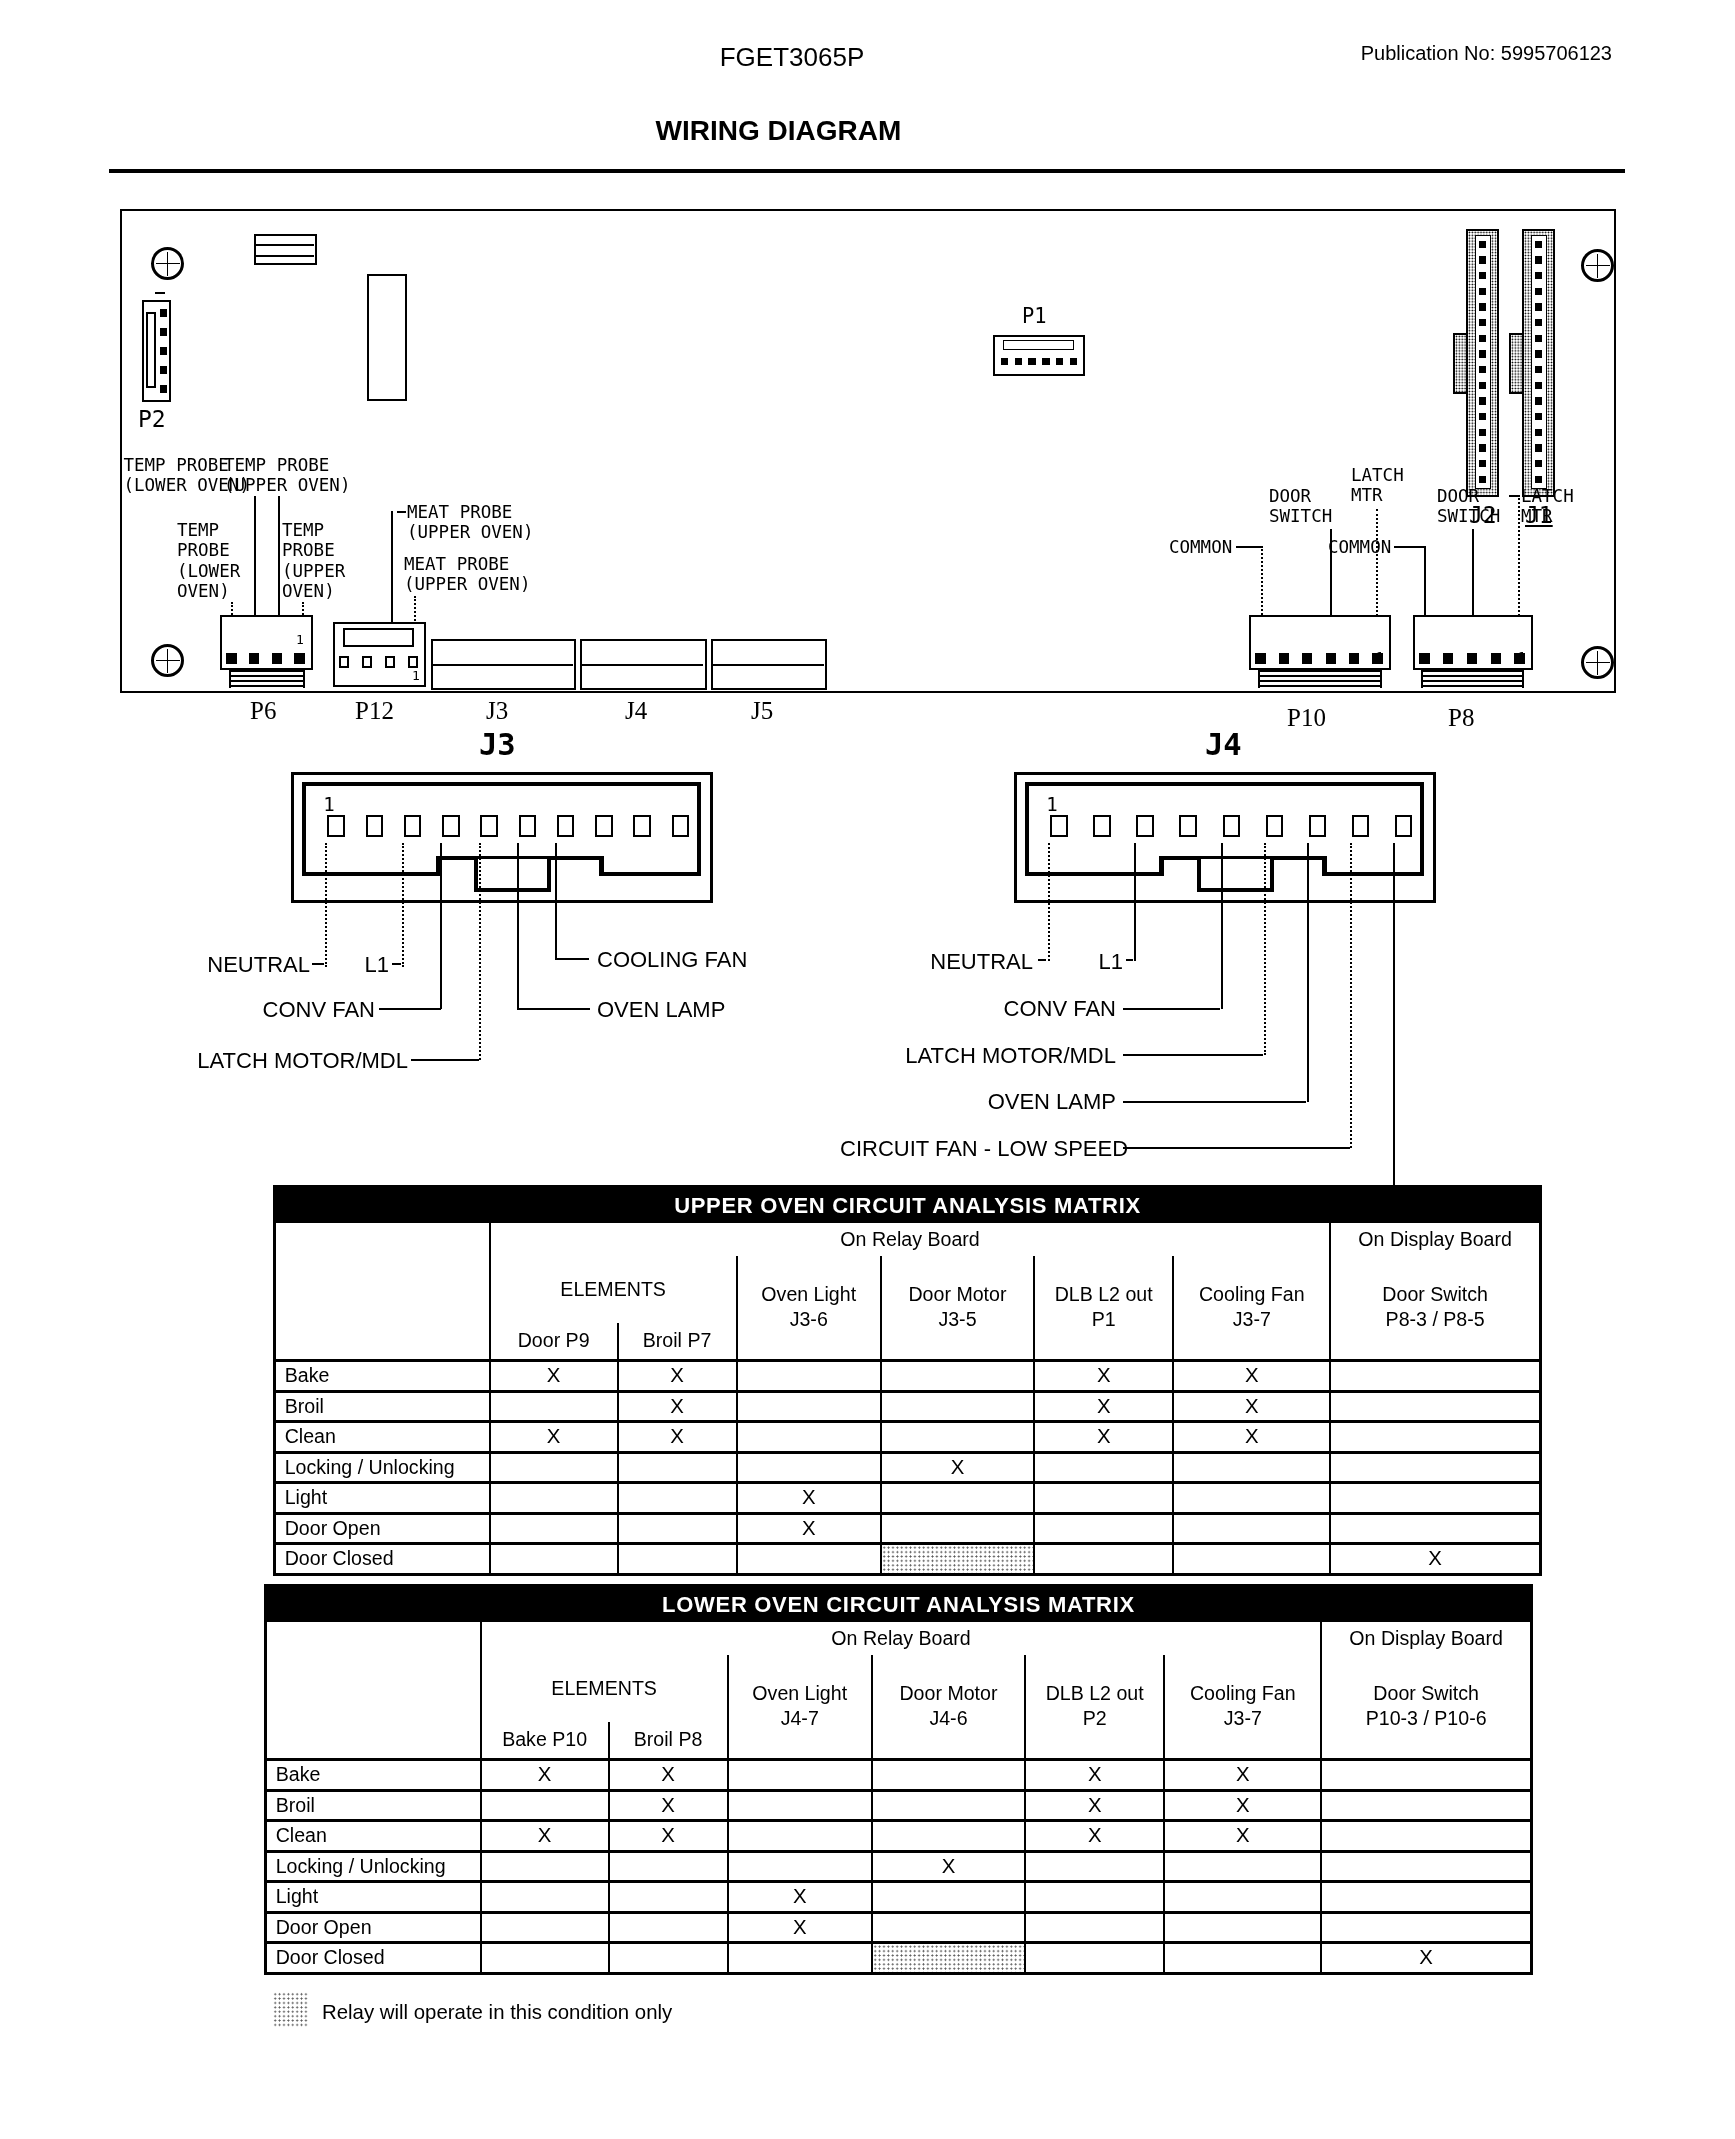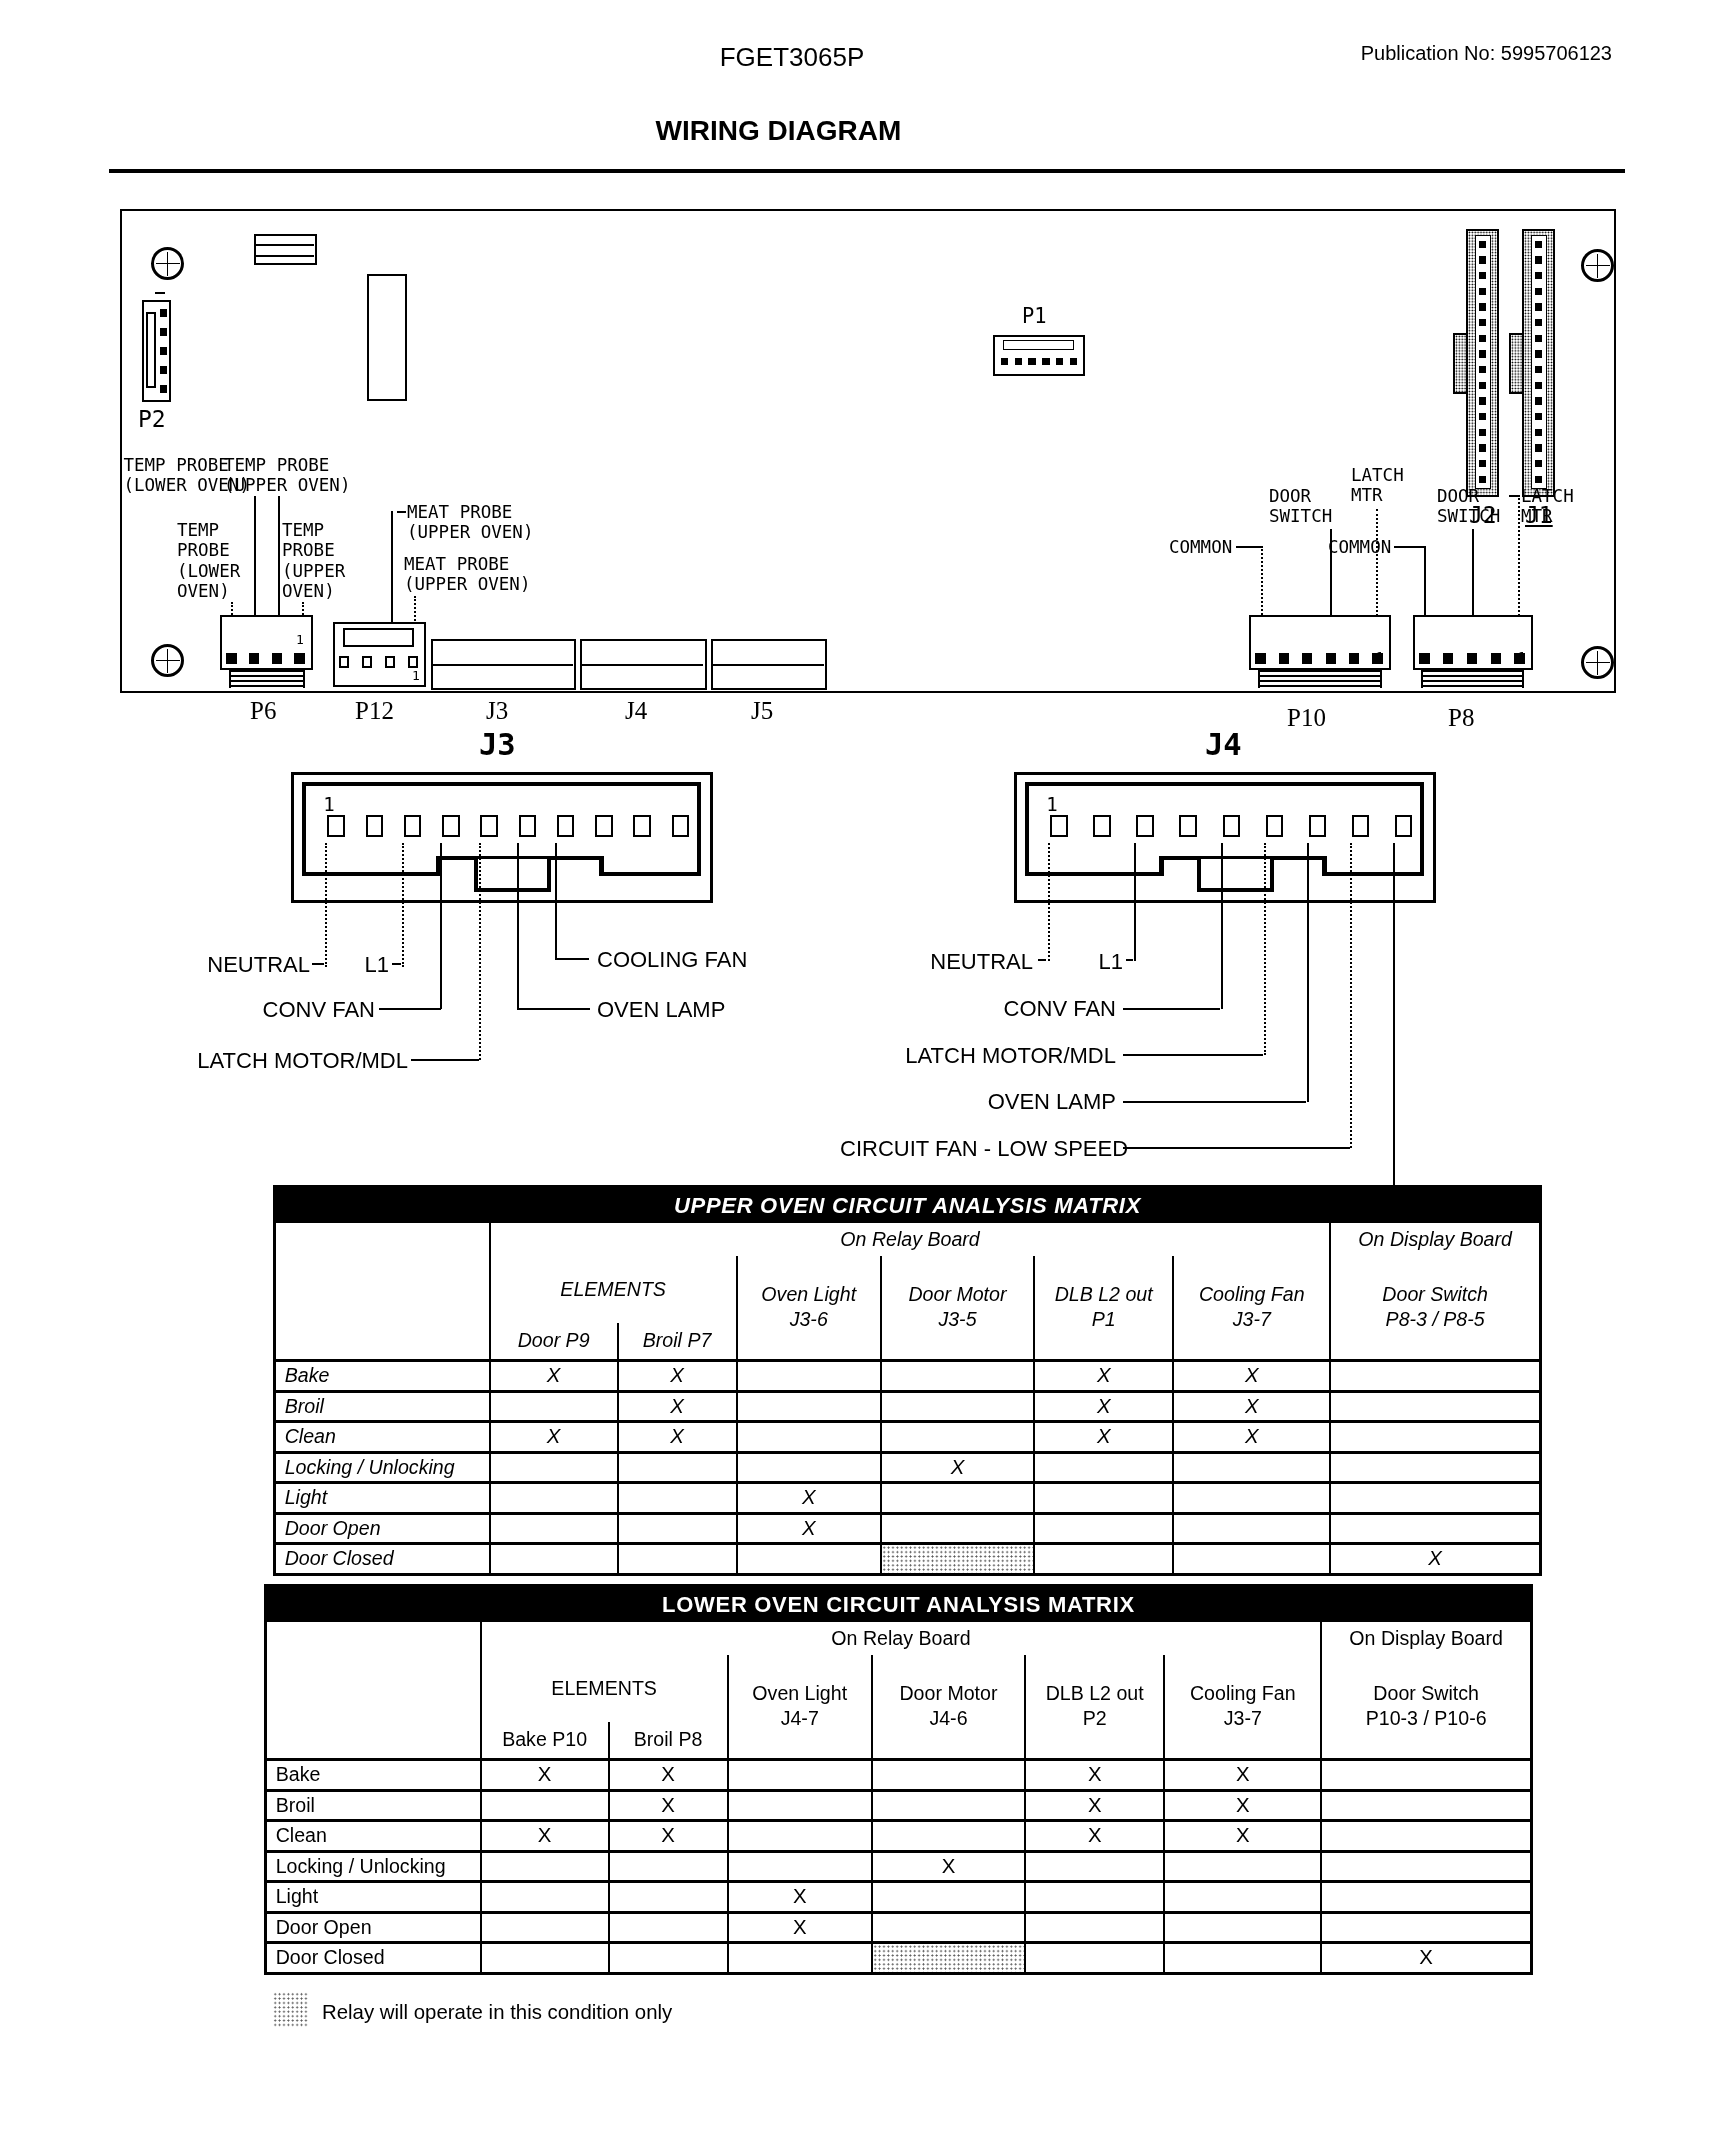--- a/index.html
+++ b/index.html
@@ -360,21 +360,21 @@
 
     <div class="plabel r" style="left:-87px;top:222px;width:113px;">NEUTRAL</div>
     <div class="plabel r" style="left:76px;top:222px;width:40px;">L1</div>
     <div class="plabel r" style="left:-29px;top:269px;width:138px;">CONV FAN</div>
     <div class="plabel r" style="left:-135px;top:316px;width:244px;">LATCH MOTOR/MDL</div>
     <div class="plabel r" style="left:-33px;top:362px;width:142px;">OVEN LAMP</div>
     <div class="plabel r" style="left:-167px;top:409px;width:276px;">CIRCUIT FAN - LOW SPEED</div>
     <div class="plabel r" style="left:-171px;top:456px;width:280px;">COOLING FAN - HIGH SPEED</div>
   </div>
 
-  <table class="matrix" style="left:273px;top:1185px;font-style:italic;">
+  <table class="matrix" style="left:273px;top:1185px;">
     <colgroup>
       <col style="width:17%">
         <col style="width:10.1%">
         <col style="width:9.4%">
         <col style="width:11.4%">
       <col style="width:12.1%">
         <col style="width:11%">
         <col style="width:12.4%">
         <col style="width:16.6%">
     </colgroup>

